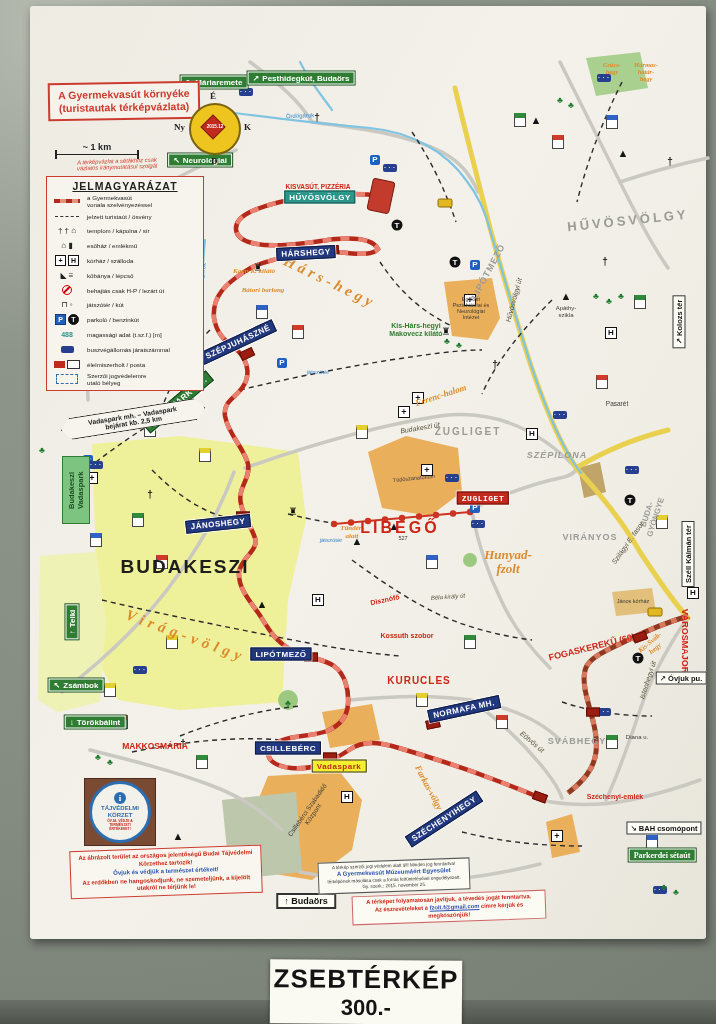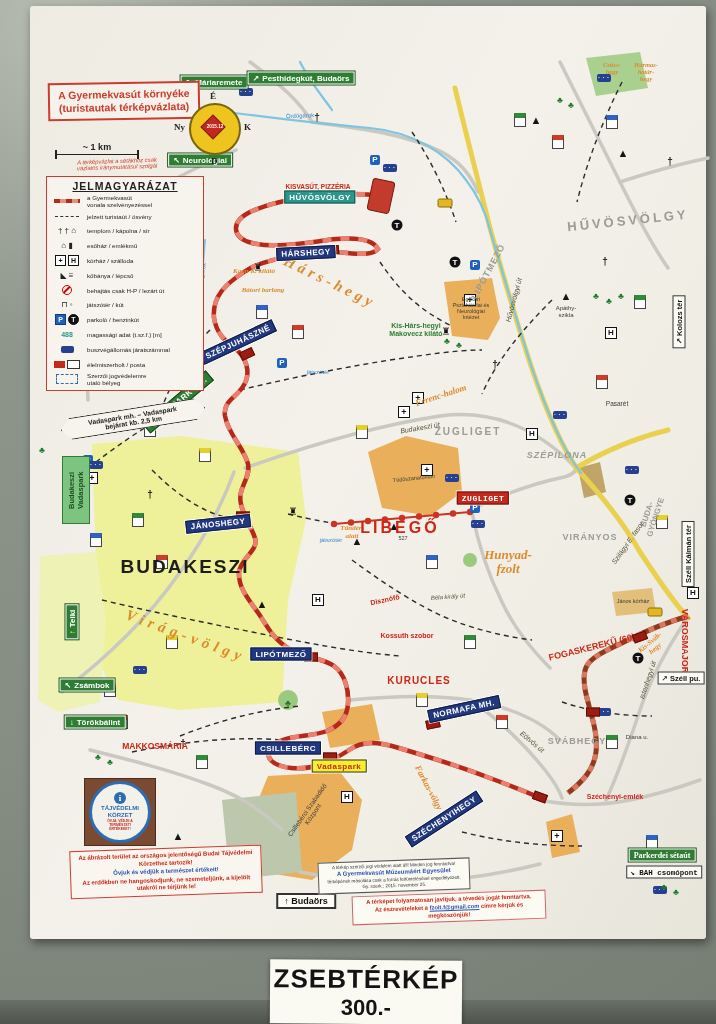--- a/index.html
+++ b/index.html
@@ -242,27 +242,27 @@
         <div class="station" style="left: 281px; top: 654px; transform: translate(-50%, -50%);">LIPÓTMEZŐ</div>
         <div class="station" style="left: 464px; top: 709px; transform: translate(-50%, -50%) rotate(-12deg);">NORMAFA MH.</div>
         <div class="station" style="left: 288px; top: 748px; transform: translate(-50%, -50%);">CSILLEBÉRC</div>
         <div class="station" style="left: 444px; top: 819px; transform: translate(-50%, -50%) rotate(-33deg);">SZÉCHENYIHEGY</div>
         <div class="station red" style="left: 483px; top: 498px; transform: translate(-50%, -50%);">ZUGLIGET</div>
         <div class="station yellow" style="left: 339px; top: 766px; transform: translate(-50%, -50%);">Vadaspark</div>
         <div class="gsign" style="left: 214px; top: 82px; transform: translate(-50%, -50%);"><span class="ar">↖</span><span>Máriaremete</span></div>
         <div class="gsign" style="left: 301px; top: 78px; transform: translate(-50%, -50%);"><span class="ar">↗</span><span>Pesthidegkút, Budaörs</span></div>
         <div class="gsign" style="left: 200px; top: 160px; transform: translate(-50%, -50%);"><span class="ar">↖</span><span>Neurológiai</span></div>
         <div class="gsign" style="left: 72px; top: 622px; transform: translate(-50%, -50%) rotate(-90deg);"><span class="ar">↑</span><span>Telki</span></div>
-        <div class="gsign" style="left: 87px; top: 685px; transform: translate(-50%, -50%);"><span class="ar">↖</span><span>Zsámbok</span></div>
+        <div class="gsign" style="left: 76px; top: 685px; transform: translate(-50%, -50%);"><span class="ar">↖</span><span>Zsámbok</span></div>
         <div class="gsign" style="left: 95px; top: 722px; transform: translate(-50%, -50%);"><span class="ar">↓</span><span>Törökbálint</span></div>
         <div class="gsign" style="left: 662px; top: 855px; transform: translate(-50%, -50%); font-family: Liberation Serif, serif;"><span>Parkerdei sétaút</span></div>
         <div class="wsign" style="left: 679px; top: 322px; transform: translate(-50%, -50%) rotate(-90deg);">↗ Kolozs tér</div>
         <div class="wsign" style="left: 688px; top: 554px; transform: translate(-50%, -50%) rotate(-90deg);">Széll Kálmán tér</div>
-        <div class="wsign" style="left: 681px; top: 678px; transform: translate(-50%, -50%);">↗ Széll pu.</div>
-        <div class="wsign" style="left: 664px; top: 872px; transform: translate(-50%, -50%); font-family: Liberation Mono, monospace;">↘ BAH csomópont</div>
+        <div class="wsign" style="left: 681px; top: 678px; transform: translate(-50%, -50%);">↗ Óvjuk pu.</div>
+        <div class="wsign" style="left: 664px; top: 828px; transform: translate(-50%, -50%);">↘ BAH csomópont</div>
         <div class="wsign strong" style="left: 306px; top: 901px; transform: translate(-50%, -50%);">↑ Budaörs</div>
         <div class="lbl gray" style="left: 628px; top: 221px; transform: translate(-50%, -50%) rotate(-6deg); font-size: 13px; letter-spacing: 3px;">HŰVÖSVÖLGY</div>
         <div class="lbl gray" style="left: 489px; top: 272px; transform: translate(-50%, -50%) rotate(-62deg); font-size: 9px; letter-spacing: 1px;">LIPÓTMEZŐ</div>
         <div class="lbl gray" style="left: 468px; top: 431px; transform: translate(-50%, -50%); font-size: 10px; letter-spacing: 2px;">ZUGLIGET</div>
         <div class="lbl gray" style="left: 557px; top: 456px; transform: translate(-50%, -50%); font-size: 9px; letter-spacing: 1px; font-style: italic;">SZÉPILONA</div>
         <div class="lbl gray" style="left: 590px; top: 538px; transform: translate(-50%, -50%); font-size: 9px; letter-spacing: 1px;">VIRÁNYOS</div>
         <div class="lbl gray" style="left: 577px; top: 742px; transform: translate(-50%, -50%); font-size: 9px; letter-spacing: 1px;">SVÁBHEGY</div>
         <div class="lbl gray" style="left: 652px; top: 516px; transform: translate(-50%, -50%) rotate(-72deg); font-size: 8px;">BUDA-
 GYÖNGYE</div>
         <div class="lbl big" style="left: 185px; top: 567px; transform: translate(-50%, -50%); font-size: 19px; letter-spacing: 2px;">BUDAKESZI</div>

